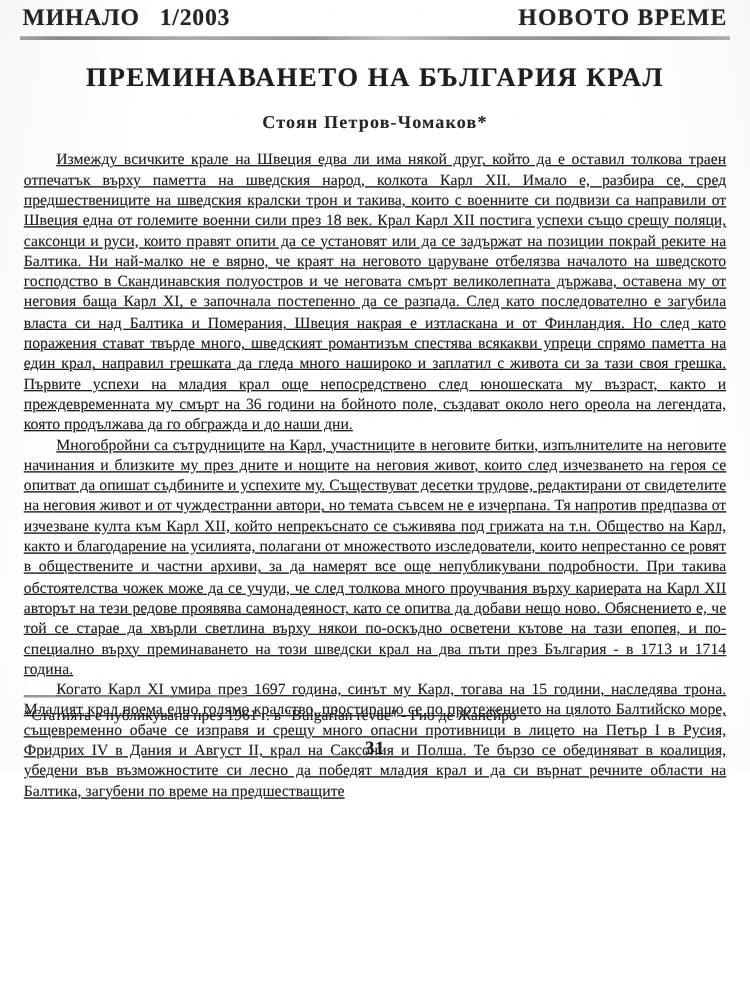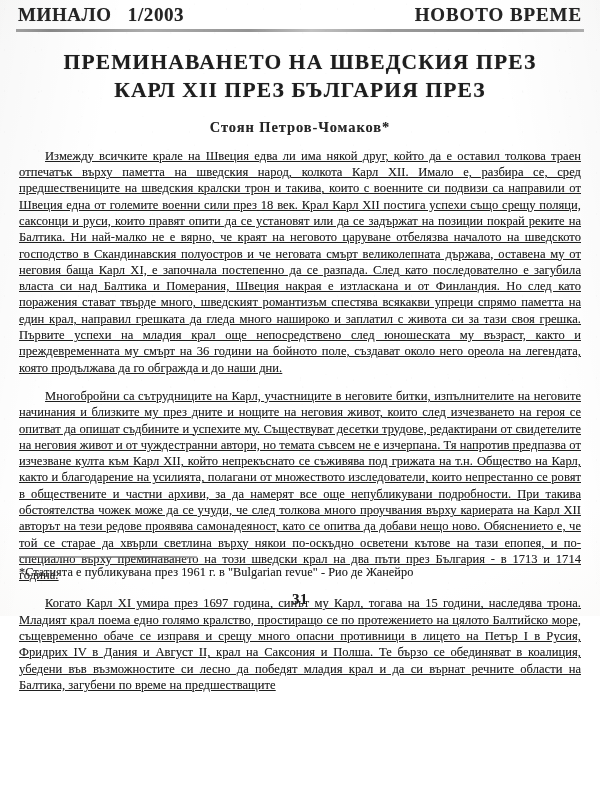--- a/index.html
+++ b/index.html
@@ -106,21 +106,21 @@
     text-justify: inter-word;
     font-size: 12.55px;
     line-height: 16.3px;
     letter-spacing: .03px;
     text-indent: 26px;
     color: #1f1f1f;
     text-shadow: 0 0 .45px rgba(0,0,0,.33);
     hyphens: none;
     text-decoration: underline;
   }
-  .para + .para { margin-top: 12px; }
+  .para + .para { margin-top: 0; }
 
   
   #footnote-area {
     position: absolute;
     left: 19px;
     right: 19px;
     bottom: 8px;
   }
   #footnote-rule {
     width: 178px;
@@ -153,22 +153,21 @@
 
 <div id="page">
 
   <div id="runhead">
     <span class="left">МИНАЛО   1/2003</span>
     <span class="right">НОВОТО ВРЕМЕ</span>
   </div>
   <div id="runhead-rule"></div>
 
   <h1 id="title">
-    <span class="tline">ПРЕМИНАВАНЕТО НА ШВЕДСКИЯ ПРЕЗ</span>
-    <span class="tline">КАРЛ XII ПРЕЗ БЪЛГАРИЯ ПРЕЗ</span>
+    <span class="tline">ПРЕМИНАВАНЕТО НА БЪЛГАРИЯ КРАЛ</span>
   </h1>
 
   <div id="byline">Стоян Петров-Чомаков*</div>
 
   <div id="body">
     <p class="para">Измежду всичките крале на Швеция едва ли има някой друг, който да е оставил толкова траен отпечатък върху паметта на шведския народ, колкота Карл XII. Имало е, разбира се, сред предшествениците на шведския кралски трон и такива, които с военните си подвизи са направили от Швеция една от големите военни сили през 18 век. Крал Карл XII постига успехи също срещу поляци, саксонци и руси, които правят опити да се установят или да се задържат на позиции покрай реките на Балтика. Ни най-малко не е вярно, че краят на неговото царуване отбелязва началото на шведското господство в Скандинавския полуостров и че неговата смърт великолепната държава, оставена му от неговия баща Карл XI, е започнала постепенно да се разпада. След като последователно е загубила власта си над Балтика и Померания, Швеция накрая е изтласкана и от Финландия. Но след като поражения стават твърде много, шведският романтизъм спестява всякакви упреци спрямо паметта на един крал, направил грешката да гледа много нашироко и заплатил с живота си за тази своя грешка. Първите успехи на младия крал още непосредствено след юношеската му възраст, както и преждевременната му смърт на 36 години на бойното поле, създават около него ореола на легендата, която продължава да го обгражда и до наши дни.</p>
     <p class="para">Многобройни са сътрудниците на Карл, участниците в неговите битки, изпълнителите на неговите начинания и близките му през дните и нощите на неговия живот, които след изчезването на героя се опитват да опишат съдбините и успехите му. Съществуват десетки трудове, редактирани от свидетелите на неговия живот и от чуждестранни автори, но темата съвсем не е изчерпана. Тя напротив предпазва от изчезване култа към Карл XII, който непрекъснато се съживява под грижата на т.н. Общество на Карл, както и благодарение на усилията, полагани от множеството изследователи, които непрестанно се ровят в обществените и частни архиви, за да намерят все още непубликувани подробности. При такива обстоятелства чожек може да се учуди, че след толкова много проучвания върху кариерата на Карл XII авторът на тези редове проявява самонадеяност, като се опитва да добави нещо ново. Обяснението е, че той се старае да хвърли светлина върху някои по-оскъдно осветени кътове на тази епопея, и по-специално върху преминаването на този шведски крал на два пъти през България - в 1713 и 1714 година.</p>
     <p class="para">Когато Карл XI умира през 1697 година, синът му Карл, тогава на 15 години, наследява трона. Младият крал поема едно голямо кралство, простиращо се по протежението на цялото Балтийско море, същевременно обаче се изправя и срещу много опасни противници в лицето на Петър I в Русия, Фридрих IV в Дания и Август II, крал на Саксония и Полша. Те бързо се обединяват в коалиция, убедени във възможностите си лесно да победят младия крал и да си върнат речните области на Балтика, загубени по време на предшестващите</p>
   </div>
 

